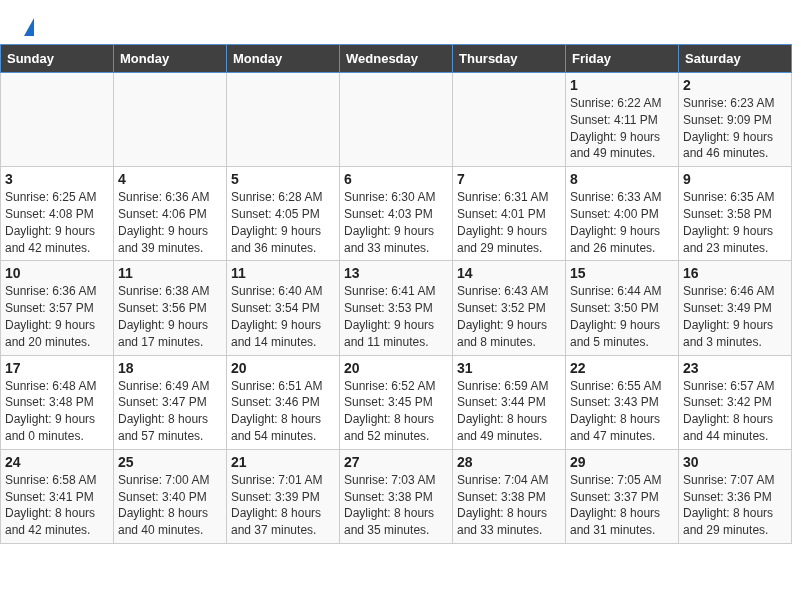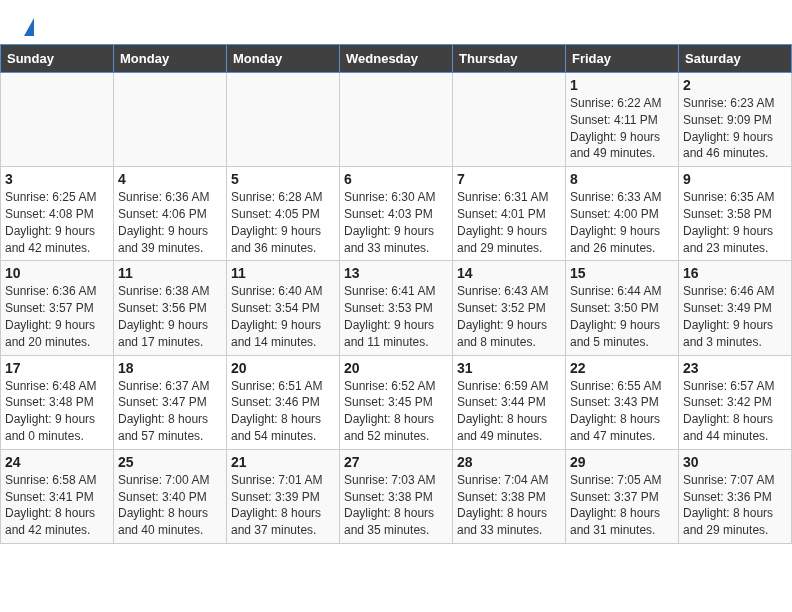--- a/index.html
+++ b/index.html
@@ -238,21 +238,21 @@
       </tr>
       <tr>
         <td>
           <span class="day-number">17</span>
           <div class="day-info">Sunrise: 6:48 AM
 Sunset: 3:48 PM
 Daylight: 9 hours and 0 minutes.</div>
         </td>
         <td>
           <span class="day-number">18</span>
-          <div class="day-info">Sunrise: 6:37 AM
+          <div class="day-info">Sunrise: 6:49 AM
 Sunset: 3:47 PM
 Daylight: 8 hours and 57 minutes.</div>
         </td>
         <td>
           <span class="day-number">20</span>
           <div class="day-info">Sunrise: 6:51 AM
 Sunset: 3:46 PM
 Daylight: 8 hours and 54 minutes.</div>
         </td>
         <td>

